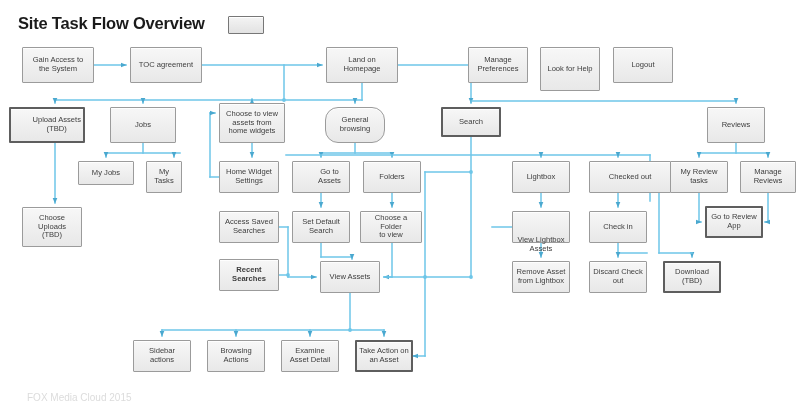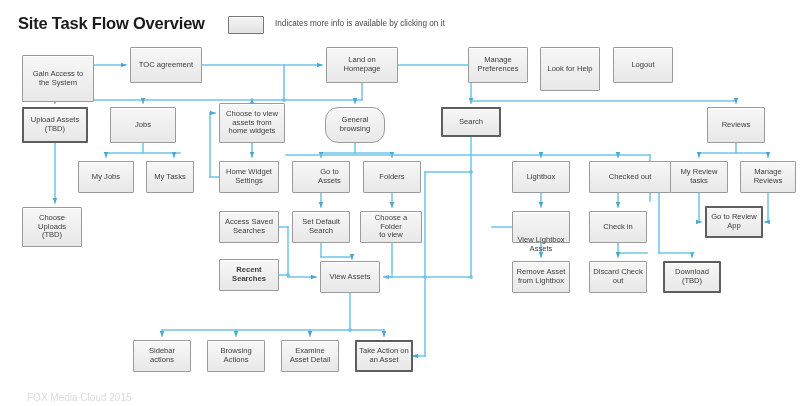--- a/index.html
+++ b/index.html
@@ -43,21 +43,20 @@
   }
   .node.emph{border:2px solid #5e5e5e;}
 </style>
 </head>
 <body>
 
 <div id="stage">
 
   <div id="page-title">Site Task Flow Overview</div>
   <div id="legend-swatch"></div>
-  <div id="legend-text">Indicates more info is available by clicking on it</div>
 
   <svg id="wires" viewBox="0 0 800 406" width="800" height="406">
     <defs>
       <marker id="ar" markerWidth="7" markerHeight="7" refX="5.4" refY="3" orient="auto" markerUnits="userSpaceOnUse">
         <path d="M0,0.5 L6,3 L0,5.5 z" fill="#4aa8cf"></path>
       </marker>
       <marker id="dot" markerWidth="5" markerHeight="5" refX="2.5" refY="2.5" markerUnits="userSpaceOnUse">
         <circle cx="2.5" cy="2.5" r="1.7" fill="#4aa8cf"></circle>
       </marker>
     </defs>
@@ -161,42 +160,42 @@
       <path d="M413,356 L425,356"></path>
       <path d="M425,356 L425,277"></path>
       <circle cx="425" cy="277" r="1.9" fill="#6ec6e8" stroke="none"></circle>
       <path d="M425,277 L425,172"></path>
       <path d="M425,172 L471,172"></path>
       <path d="M417,356 L413,356" marker-end="url(#ar)"></path>
     </g>
   </svg>
 
   <div id="node-layer">
-      <div class="node" style="left: 22px; top: 47px; width: 72px; height: 47px; margin-top: 8px;">
+      <div class="node" style="left: 22px; top: 47px; width: 72px; height: 36px;">
         <div style="white-space: pre-line;">Gain Access to
 the System</div>
       </div>
       <div class="node" style="left: 130px; top: 47px; width: 72px; height: 36px;">
         <div style="white-space: pre-line;">TOC agreement</div>
       </div>
       <div class="node" style="left: 326px; top: 47px; width: 72px; height: 36px;">
         <div style="white-space: pre-line;">Land on
 Homepage</div>
       </div>
       <div class="node" style="left: 468px; top: 47px; width: 60px; height: 36px;">
         <div style="white-space: pre-line;">Manage
 Preferences</div>
       </div>
       <div class="node" style="left: 540px; top: 47px; width: 60px; height: 44px; text-align: center;">
         <div style="white-space: pre-line;">Look for Help</div>
       </div>
       <div class="node" style="left: 613px; top: 47px; width: 60px; height: 36px;">
         <div style="white-space: pre-line;">Logout</div>
       </div>
-      <div class="node emph" style="left: 22px; top: 107px; width: 66px; height: 36px;">
+      <div class="node emph" style="left: 9px; top: 107px; width: 76px; height: 36px; justify-content: flex-end;">
         <div style="white-space: pre-line;">Upload Assets
 (TBD)</div>
       </div>
       <div class="node" style="left: 110px; top: 107px; width: 66px; height: 36px;">
         <div style="white-space: pre-line;">Jobs</div>
       </div>
       <div class="node" style="left: 219px; top: 103px; width: 66px; height: 40px;">
         <div style="white-space: pre-line;">Choose to view
 assets from
 home widgets</div>
@@ -204,24 +203,24 @@
       <div class="node" style="left: 325px; top: 107px; width: 60px; height: 36px; border-radius: 13px;">
         <div style="white-space: pre-line;">General
 browsing</div>
       </div>
       <div class="node emph" style="left: 441px; top: 107px; width: 60px; height: 30px;">
         <div style="white-space: pre-line;">Search</div>
       </div>
       <div class="node" style="left: 707px; top: 107px; width: 58px; height: 36px;">
         <div style="white-space: pre-line;">Reviews</div>
       </div>
-      <div class="node" style="left: 78px; top: 161px; width: 56px; height: 32px;">
+      <div class="node" style="left: 78px; top: 161px; width: 56px; height: 24px;">
         <div style="white-space: pre-line;">My Jobs</div>
       </div>
-      <div class="node" style="left: 146px; top: 161px; width: 48px; height: 32px;">
+      <div class="node" style="left: 146px; top: 161px; width: 36px; height: 32px;">
         <div style="white-space: pre-line;">My Tasks</div>
       </div>
       <div class="node" style="left: 219px; top: 161px; width: 60px; height: 32px;">
         <div style="white-space: pre-line;">Home Widget
 Settings</div>
       </div>
       <div class="node" style="left: 292px; top: 161px; width: 58px; height: 32px;">
         <div style="white-space: pre-line; padding-left: 17px;">Go to Assets</div>
       </div>
       <div class="node" style="left: 363px; top: 161px; width: 58px; height: 32px;">

